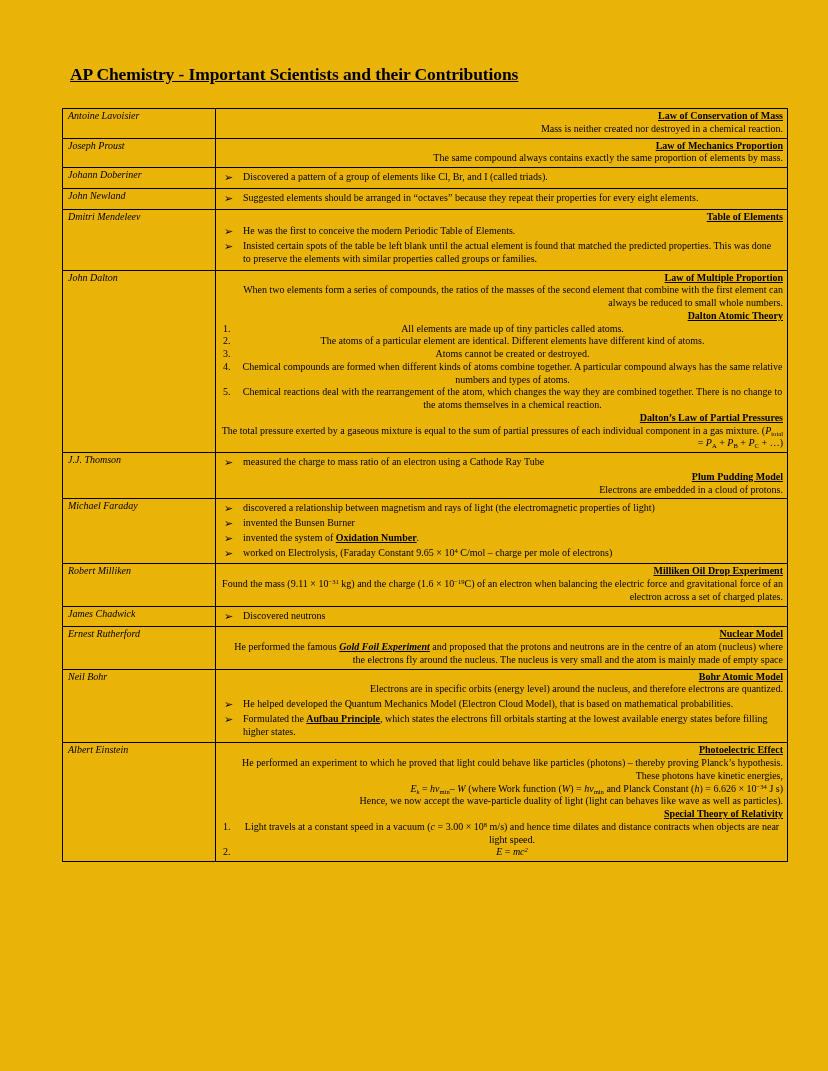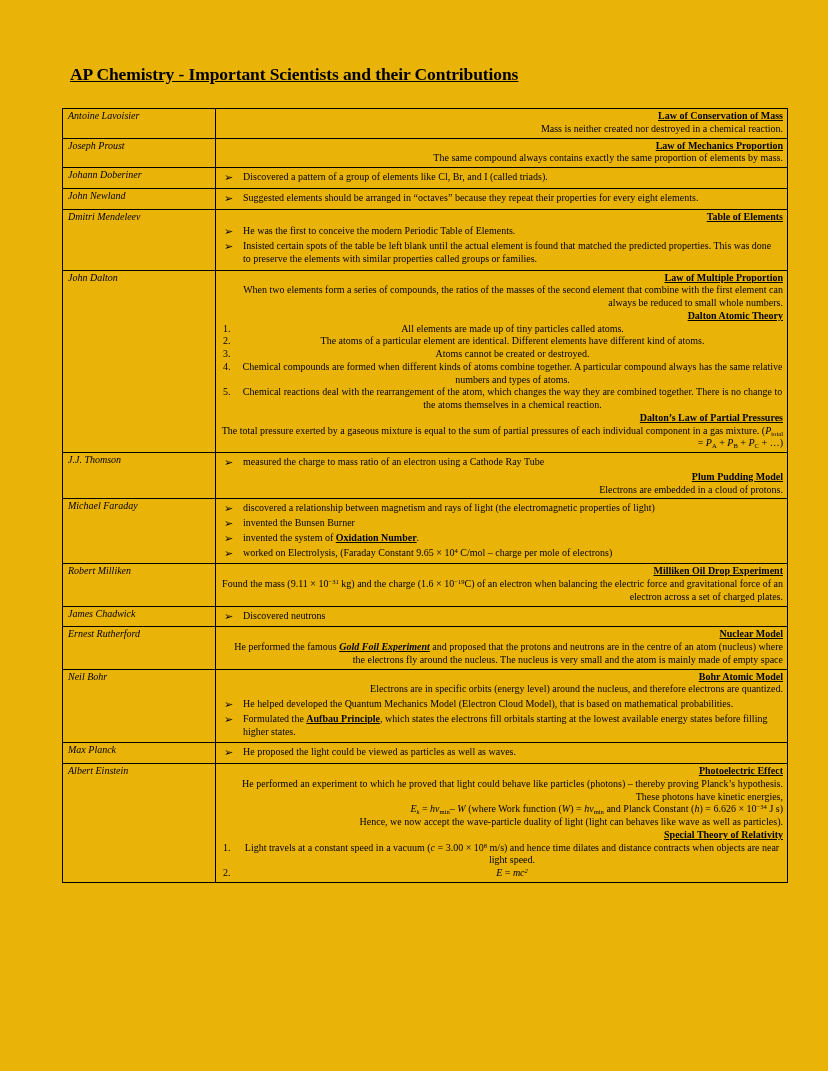--- a/index.html
+++ b/index.html
@@ -232,28 +232,20 @@
         <td class="body-cell">
           <span class="para hd">Bohr Atomic Model</span>
           <span class="para">Electrons are in specific orbits (energy level) around the nucleus, and therefore electrons are quantized.</span>
           <ul class="arrow">
             <li>He helped developed the Quantum Mechanics Model (Electron Cloud Model), that is based on mathematical probabilities.</li>
             <li><span>Formulated the </span><span class="bu">Aufbau Principle</span><span>, which states the electrons fill orbitals starting at the lowest available energy states before filling higher states.</span></li>
           </ul>
         </td>
       </tr>
 
-      <tr>
-        <td class="name-cell">Max Planck</td>
-        <td class="body-cell">
-          <ul class="arrow">
-            <li>He proposed the light could be viewed as particles as well as waves.</li>
-          </ul>
-        </td>
-      </tr>
 
       <tr>
         <td class="name-cell">Albert Einstein</td>
         <td class="body-cell">
           <span class="para hd">Photoelectric Effect</span>
           <span class="para">He performed an experiment to which he proved that light could behave like particles (photons) – thereby proving Planck’s hypothesis. These photons have kinetic energies,</span>
           <span class="para" style="padding-left:34px;"><span class="it">E</span><sub class="it">k</sub><span> = </span><span class="it">hv</span><sub>min</sub><span>– </span><span class="it">W</span><span> (where Work function (</span><span class="it">W</span><span>) = </span><span class="it">hv</span><sub>min</sub><span> and Planck Constant (</span><span class="it">h</span><span>) = 6.626 × 10</span><sup>−34</sup><span> J s)</span></span>
           <span class="para">Hence, we now accept the wave-particle duality of light (light can behaves like wave as well as particles).</span>
           <span class="para hd">Special Theory of Relativity</span>
           <ol class="nums tight">

